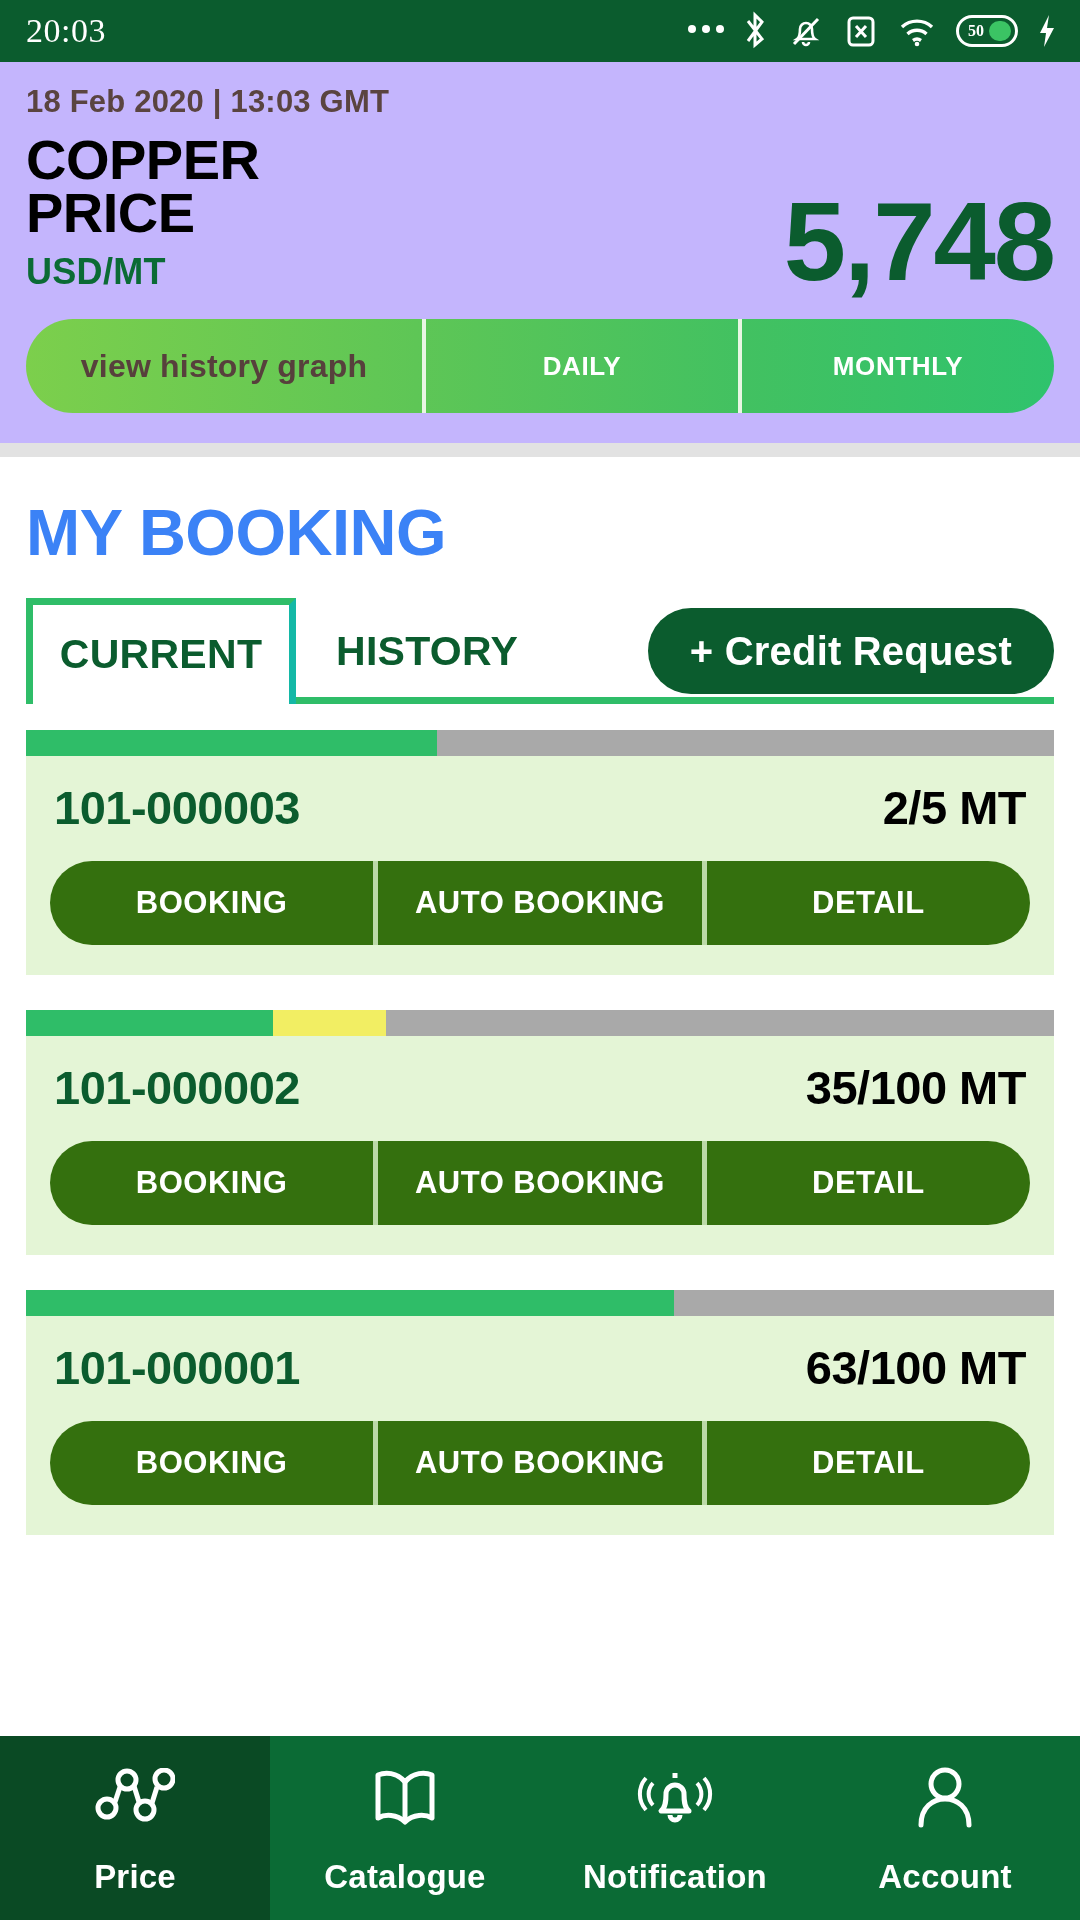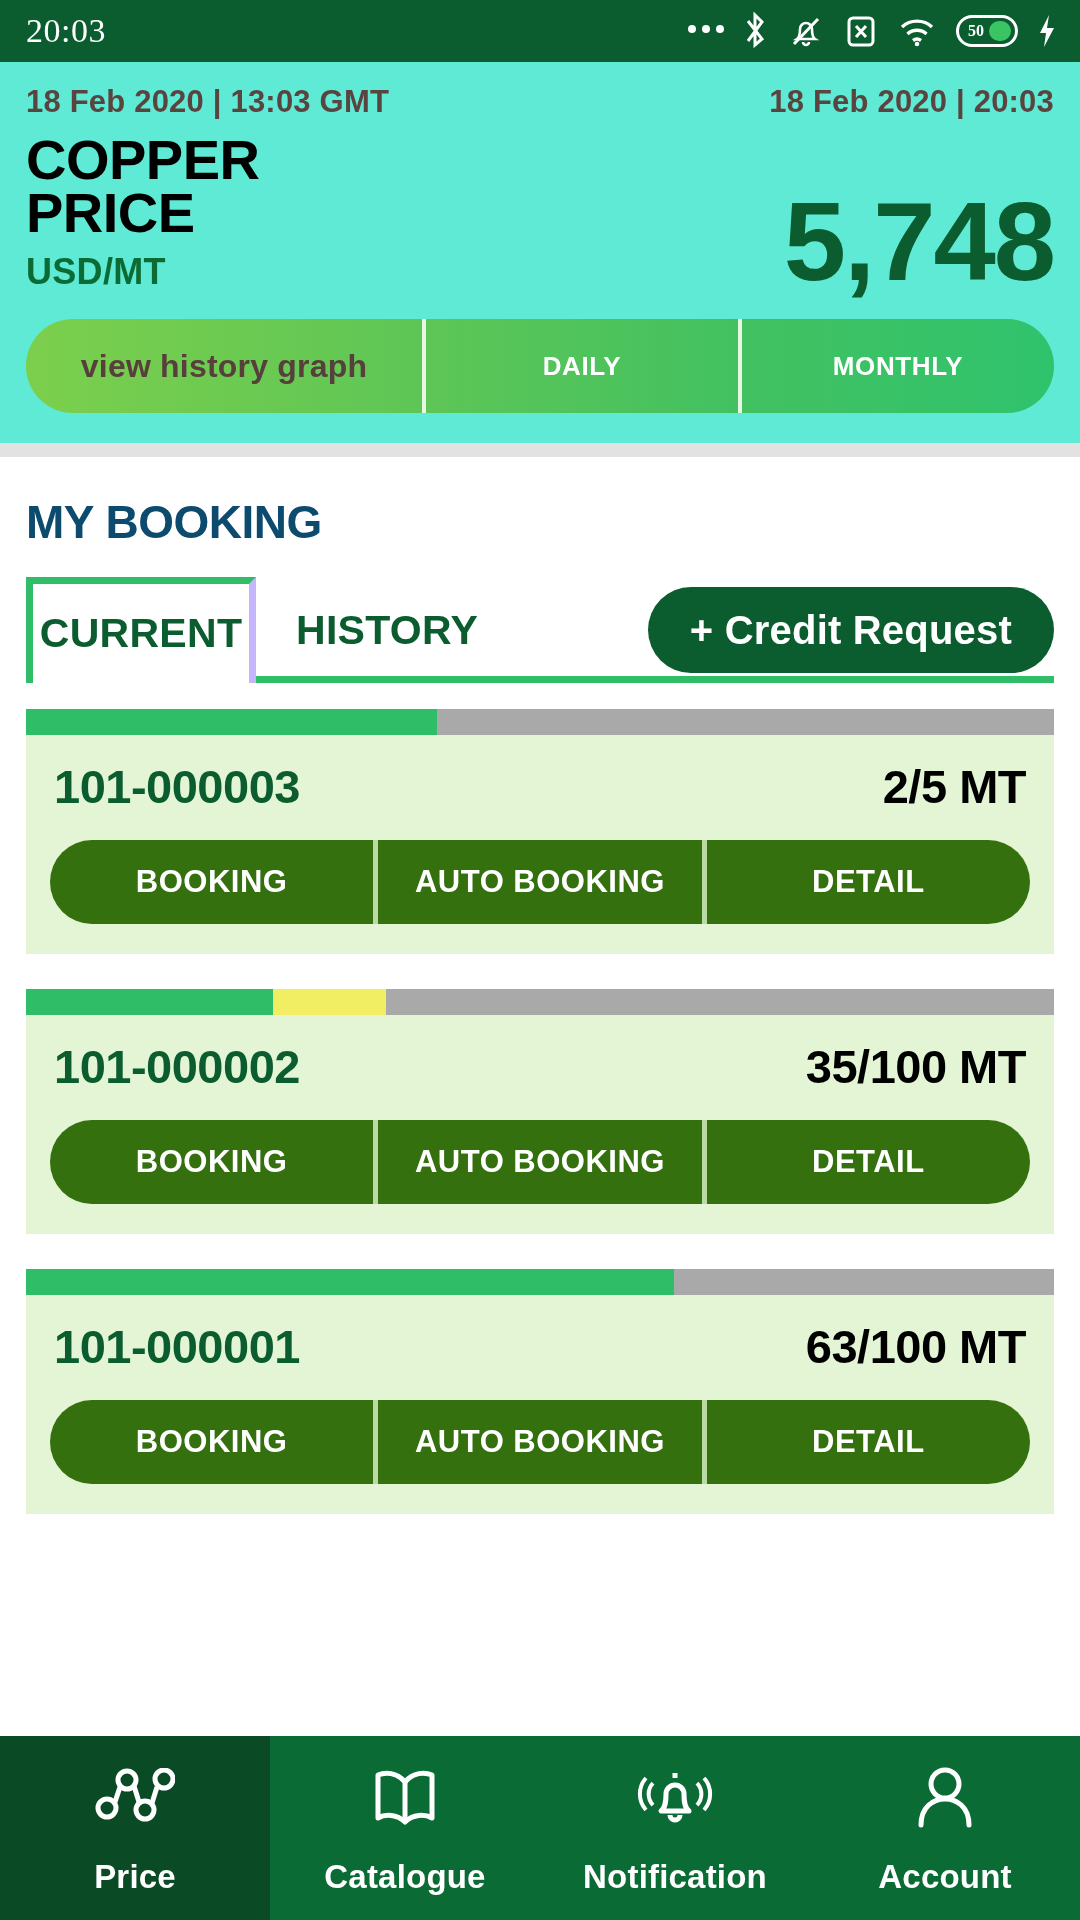--- a/index.html
+++ b/index.html
@@ -23,21 +23,21 @@
   .dots { display:flex; gap:6px; align-items:flex-end; padding-bottom:4px; }
   .dots i { width:8px; height:8px; background:#fff; border-radius:50%; display:block; }
   .batt {
     width:62px; height:32px; border:3px solid #fff; border-radius:16px;
     display:flex; align-items:center; position:relative; padding:0 4px;
   }
   .batt .fill { position:absolute; right:4px; top:3px; bottom:3px; width:22px; background:#3bc464; border-radius:11px; }
   .batt span { font-size:16px; font-weight:700; color:#fff; z-index:2; line-height:1; padding-left:5px; }
 
   
-  .price-panel { flex:none; padding:22px 26px 0 26px; background:#5eead4; }
+  .price-panel { flex:none; padding:22px 26px 0 26px; background:#c4b5fd; }
   .date-row { display:flex; justify-content:space-between; align-items:baseline; }
   .date-txt { font-size:31px; font-weight:700; color:#5a4440; letter-spacing:0.2px; }
   .price-main { display:flex; justify-content:space-between; align-items:flex-end; margin-top:10px; }
   .price-left { padding-top:4px; }
   .commodity { font-size:56px; font-weight:700; color:#000; line-height:0.94; letter-spacing:-0.5px; }
   .unit { font-size:36px; font-weight:700; color:#0b6b35; margin-top:12px; letter-spacing:0.3px; }
   .price-value { font-size:112px; font-weight:700; color:#0b5c2e; line-height:0.9; letter-spacing:-2px; padding-top:6px; }
 
   
   .period-strip {
@@ -51,32 +51,32 @@
     border-right:4px solid #e9f6e3;
   }
   .period-btn:last-child { border-right:none; }
   .period-btn.wide { flex:0 0 400px; color:#57403c; font-size:32px; letter-spacing:0.2px; }
   .period-btn.seg { flex:1 1 0; }
 
   .divider-band { height:14px; background:#e2e2e2; flex:none; }
 
   
   .booking { flex:1 1 auto; background:#fff; padding:38px 0 0 0; overflow:hidden; }
-  .booking-title { font-size:46px; font-weight:700; color:#0c4a6e; padding:0 26px; letter-spacing:-0.5px; }
+  .booking-title { font-size:65px; font-weight:700; color:#3b82f6; padding:0 26px; letter-spacing:-0.5px; }
 
   .tabs-wrap { position:relative; margin-top:28px; height:106px; padding:0 26px 0 0; }
   .tabs-underline { position:absolute; left:26px; right:26px; bottom:0; height:7px; background:#2fbd68; }
   .tabs { position:relative; display:flex; align-items:flex-end; height:106px; padding-left:26px; }
   .tab {
     height:106px; display:flex; align-items:center; justify-content:center;
     font-size:41px; font-weight:700; color:#0b5c2e; letter-spacing:0.3px;
   }
   .tab.active {
-    width:230px; background:#fff;
-    border-left:7px solid #2fbd68; border-top:7px solid #2fbd68; border-right:7px solid #c4b5fd;
+    width:270px; background:#fff;
+    border-left:7px solid #2fbd68; border-top:7px solid #2fbd68; border-right:7px solid #14b8a6;
     z-index:2;
   }
   .tab.inactive { padding:0 40px; }
 
   .credit-btn {
     position:absolute; right:26px; top:10px;
     height:86px; padding:0 42px; border-radius:43px;
     background:#0b5c2e; color:#ffffff;
     font-size:40px; font-weight:700; letter-spacing:0.2px;
     display:flex; align-items:center; justify-content:center; z-index:3;
@@ -163,21 +163,20 @@
         <svg width="22" height="40" viewBox="0 0 22 40">
             <path d="M13 4 L4 22 H10 L8 36 L18 17 H11 Z" fill="#fff"></path>
           </svg>
       </span>
     </div>
   </div>
 
   <div class="price-panel">
     <div class="date-row">
       <div class="date-txt">18 Feb 2020 | 13:03 GMT</div>
-      <div class="date-txt">18 Feb 2020 | 20:03</div>
     </div>
     <div class="price-main">
       <div class="price-left">
         <div class="commodity">COPPER</div>
         <div class="commodity">PRICE</div>
         <div class="unit">USD/MT</div>
       </div>
       <div class="price-value">5,748</div>
     </div>
 

